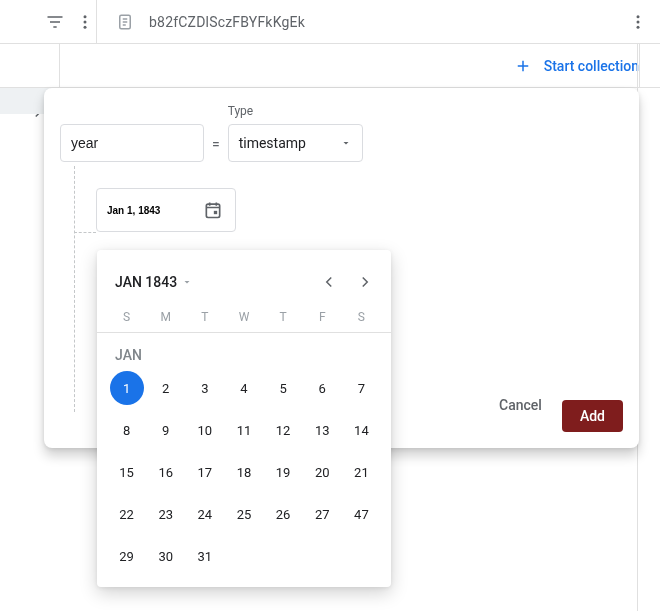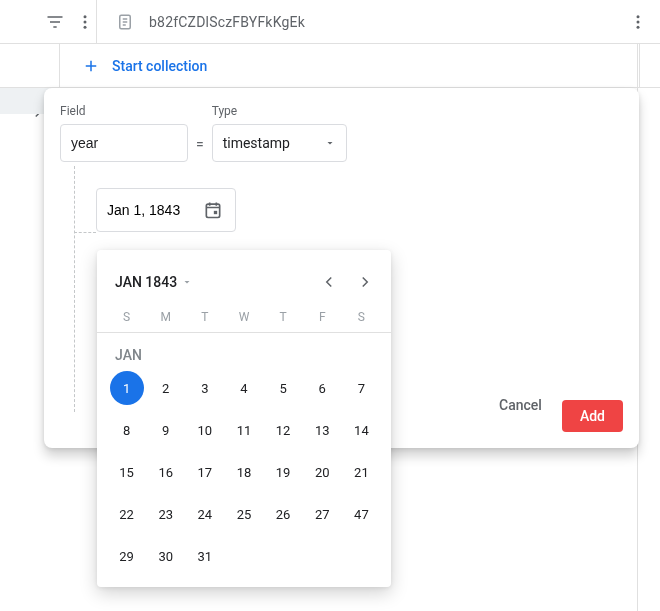--- a/index.html
+++ b/index.html
@@ -68,20 +68,21 @@
 }
 .startrow-main {
   flex: 1;
   display: flex;
   align-items: center;
   padding-left: 22px;
   gap: 12px;
   color: #1a73e8;
   font-weight: 500;
   border-right: 1px solid #e0e0e0;
+  justify-content: flex-end;
 }
 .startrow-gutter {
   width: 20px;
 }
 .chevron-col {
   width: 60px;
   padding-top: 12px;
   text-align: right;
   padding-right: 10px;
 }
@@ -172,39 +173,40 @@
   border: 1px solid #dadce0;
   border-radius: 4px;
   height: 44px;
   padding: 0 8px 0 10px;
   gap: 8px;
   width: 140px;
 }
 .date-input-wrap input {
   border: none;
   outline: none;
-  font-size: 14px;
+  font-size: 10px;
   width: 88px;
+  font-weight: bold;
 }
 .dialog-buttons {
   position: absolute;
   right: 16px;
   bottom: 16px;
   display: flex;
   gap: 16px;
   align-items: center;
 }
 .btn-flat {
   color: #5f6368;
   font-weight: 500;
   cursor: pointer;
   padding: 8px 4px;
 }
 .btn-primary {
-  background: #ef4444;
+  background: #7f1d1d;
   color: #fff;
   border-radius: 4px;
   padding: 8px 18px;
   font-weight: 500;
   cursor: pointer;
   margin-top: 23px;
 }
 .calendar {
   position: absolute;
   left: 97px;
@@ -340,22 +342,21 @@
   <span class="icon-btn" style="margin-left:auto;">
     <svg width="18" height="18" viewBox="0 0 24 24" fill="none" stroke="#5f6368" stroke-width="2">
         <path d="M9 6l6 6-6 6"></path>
       </svg>
   </span>
 </div>
 
 <div class="dialog">
   <div class="fieldrow">
     <div class="col">
-      <div class="field-label">Field</div>
-      <input class="input" style="width: 128px;" value="year">
+      <input class="input" style="width: 144px;" value="year">
     </div>
     <div class="eq">=</div>
     <div class="col">
       <div class="field-label">Type</div>
       <div class="input typebox">
         <span>timestamp</span>
         <span>
           <svg width="12" height="12" viewBox="0 0 24 24" fill="#5f6368">
               <path d="M7 10l5 5 5-5z"></path>
             </svg>

